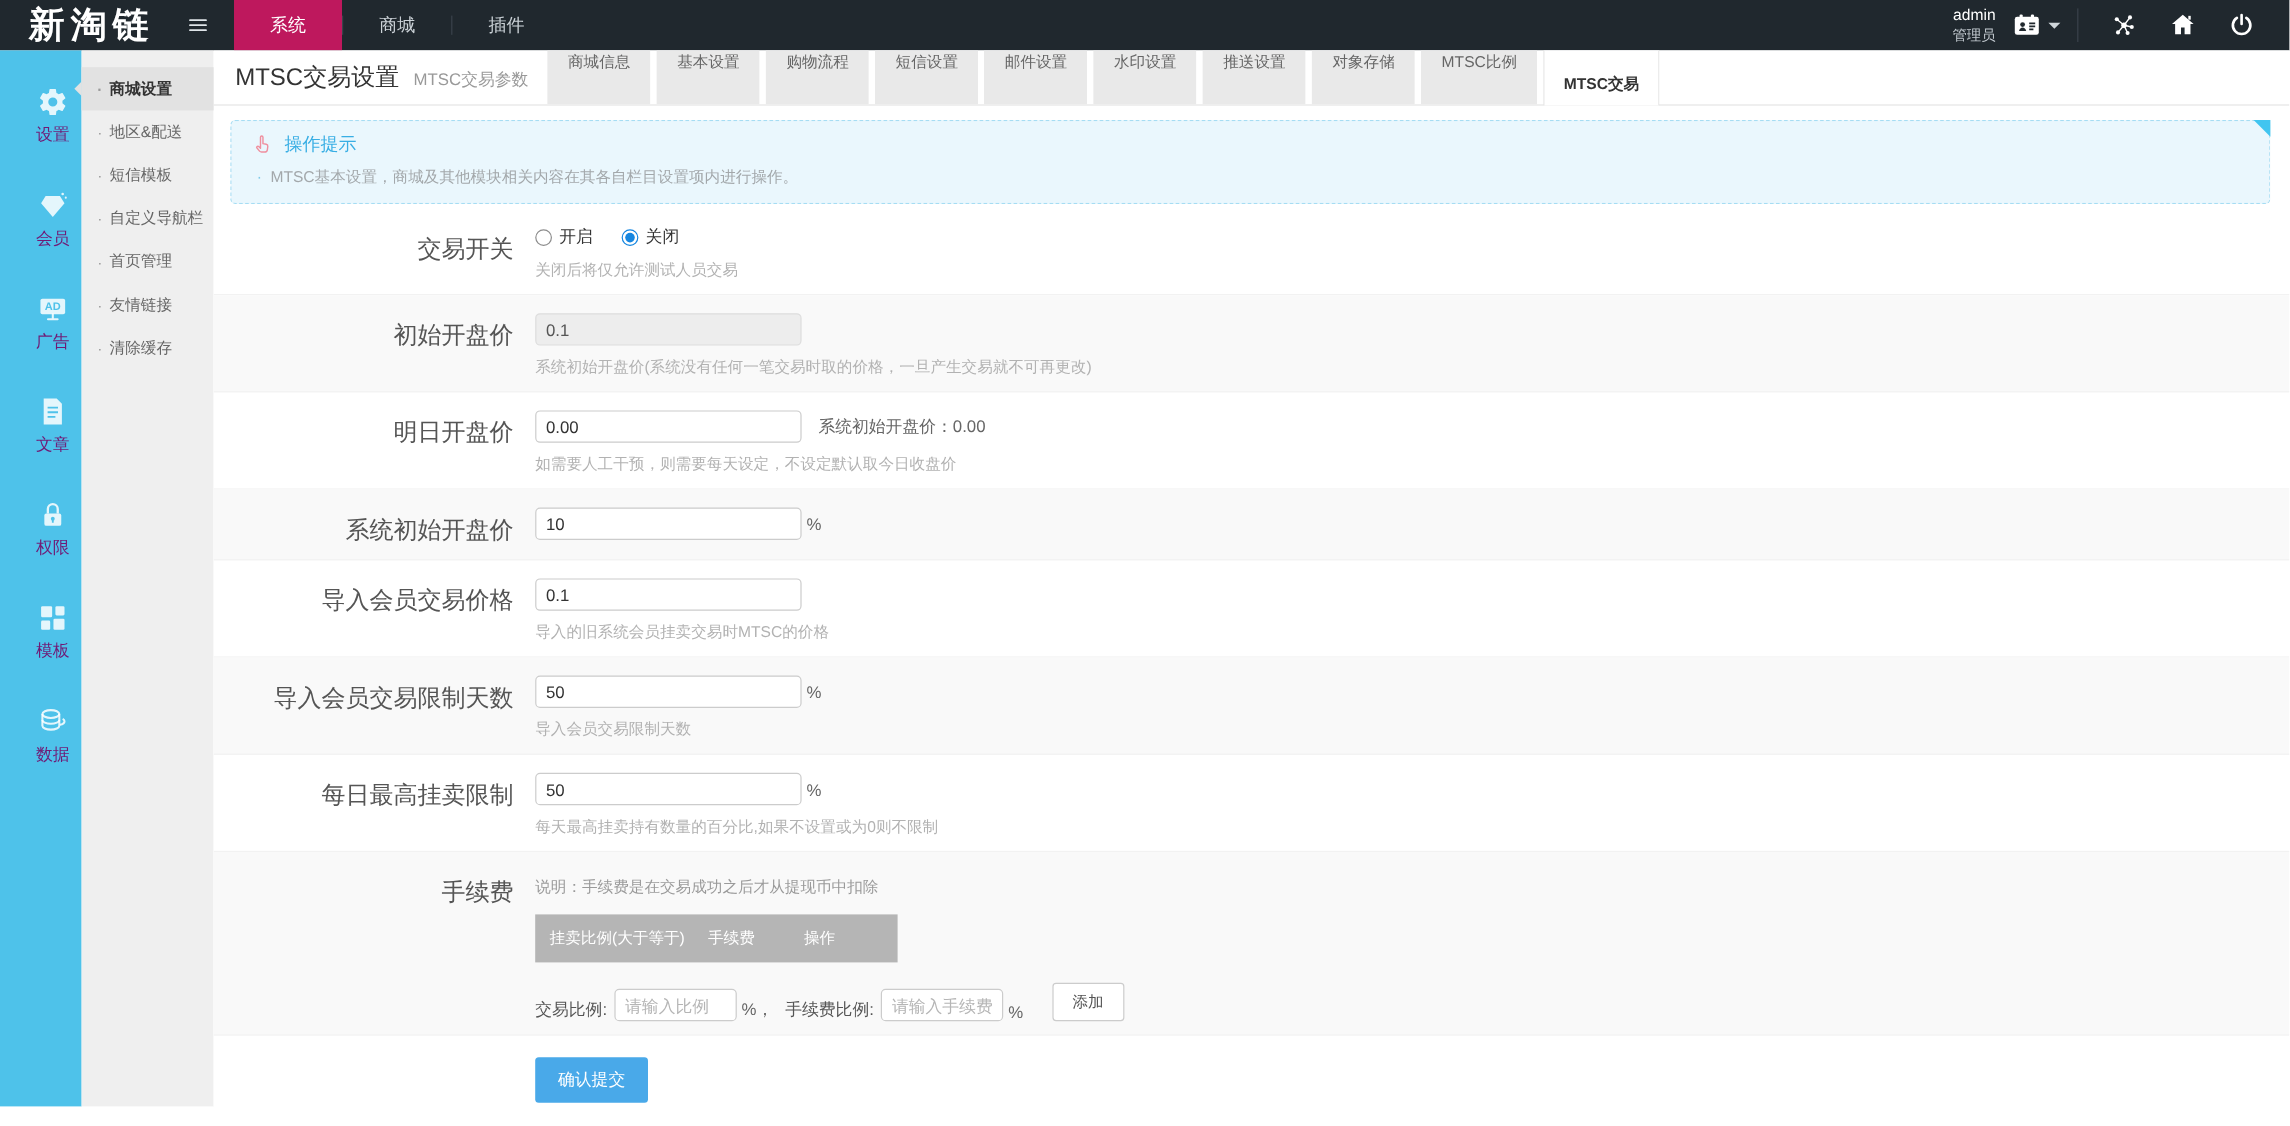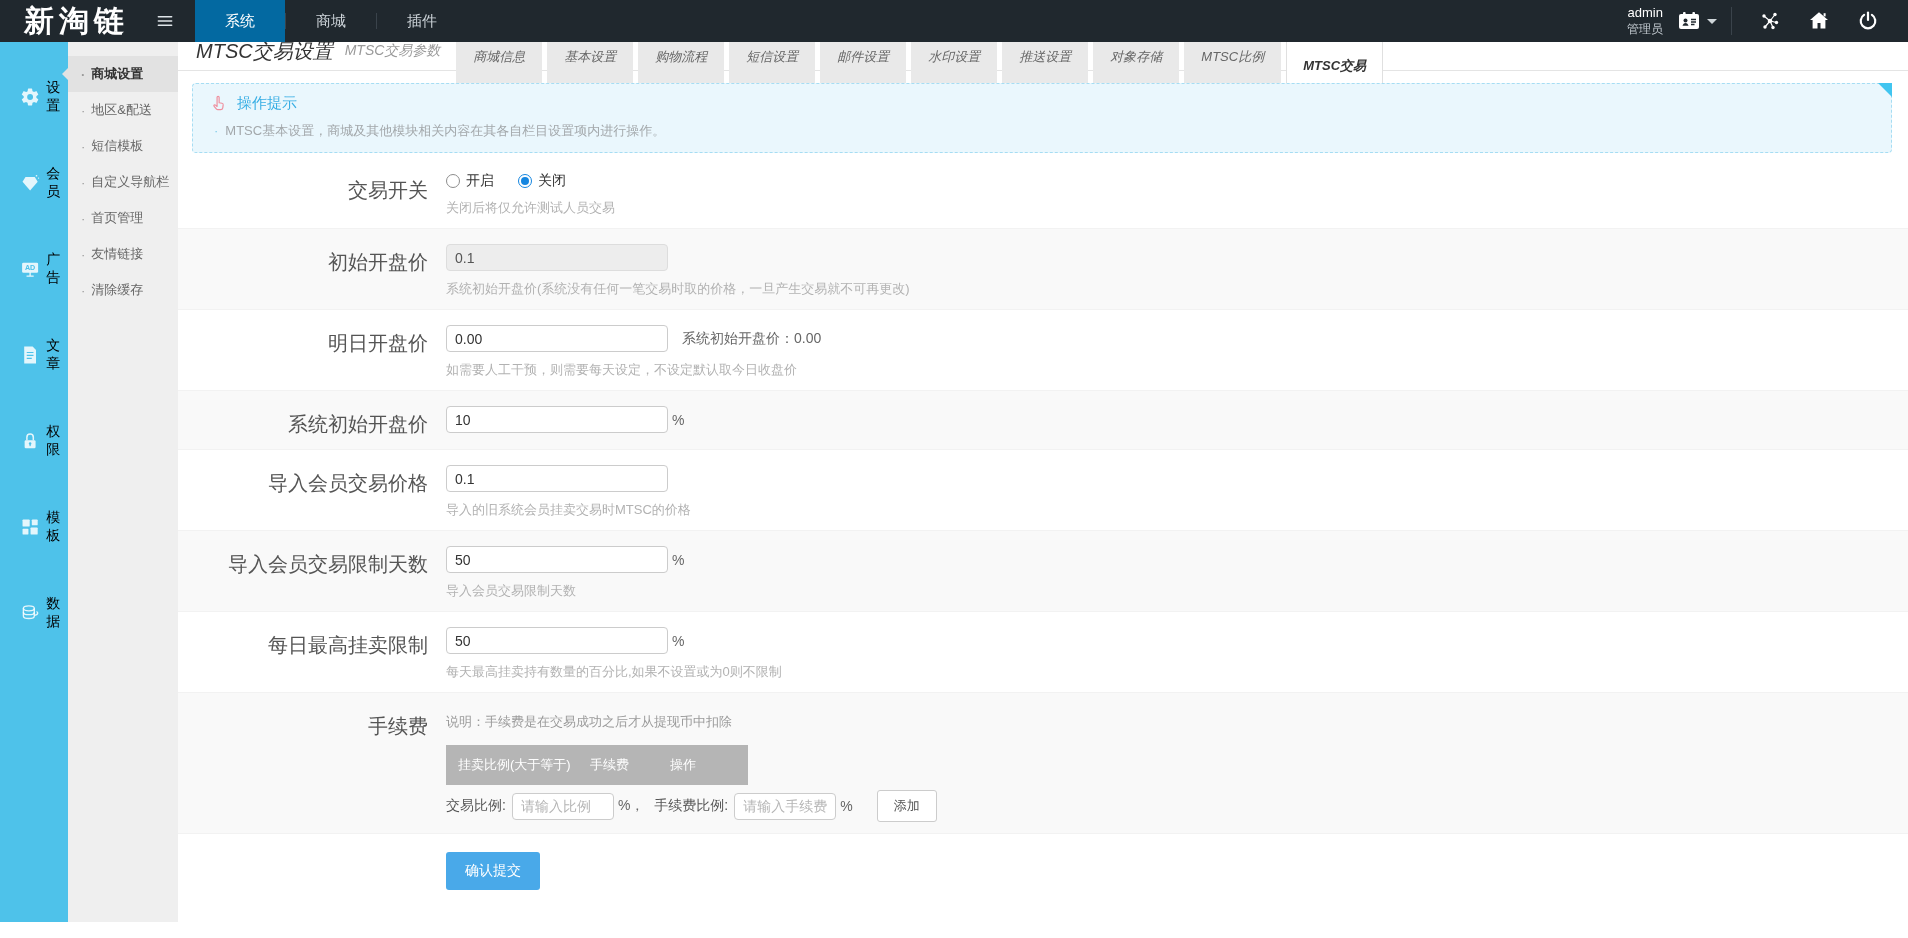--- a/index.html
+++ b/index.html
@@ -5,52 +5,52 @@
   * { box-sizing: border-box; margin: 0; padding: 0; }
   html,body { width:1908px; height:938px; overflow:hidden;
     font-family:"Liberation Sans","DejaVu Sans",sans-serif; background:#fff; }
 
   
   .topbar { height:42px; background:#20282e; display:flex; align-items:stretch; color:#fff; }
   .logo { display:flex; align-items:center; padding:0 10px 0 24px; font-size:30px; font-weight:bold; letter-spacing:5px; }
   .collapse { display:flex; align-items:center; padding:0 16px; cursor:pointer; }
   .topnav { display:flex; align-items:stretch; margin-left:4px; }
   .tn { display:flex; align-items:center; padding:0 30px; font-size:15px; color:#ccd3d8; cursor:pointer; }
-  .tn.active { background:#0369a1; color:#fff;font-family:Liberation Mono, monospace; }
+  .tn.active { background:#be185d; color:#fff;font-family:Liberation Mono, monospace; }
   .tn-sep { width:1px; height:16px; background:#3a434b; align-self:center; }
   .tbright { margin-left:auto; display:flex; align-items:center; padding-right:28px; }
   .user { text-align:right; line-height:1.25; margin-right:12px; }
   .user-name { font-size:13px; }
   .user-role { font-size:12px; color:#c3cad0; }
   .hicon { display:flex; align-items:center; cursor:pointer; margin:0 12px; }
   .caret { width:0; height:0; border-left:5px solid transparent; border-right:5px solid transparent;
            border-top:5px solid #cfd6da; margin-left:2px; cursor:pointer; }
   .vdiv { width:1px; height:28px; background:#3a434b; margin:0 14px; }
 
   
   .layout { display:flex; height:880px; }
 
   .modbar { width:68px; background:#4ec2ea; padding-top:12px; flex:none; }
-  .module { height:86px; display:flex; flex-direction:row; align-items:center; justify-content:center;
-            gap:6px; color:#000000; cursor:pointer;padding-left:20px; }
+  .module { height:86px; display:flex; flex-direction:column; align-items:center; justify-content:center;
+            gap:6px; color:#701a75; cursor:pointer;padding-left:20px; }
   .module svg { display:block; }
   .mlabel { font-size:14px; }
 
   .submenu { width:110px; background:#efefef; padding-top:14px; flex:none; }
   .smi { height:36px; display:flex; align-items:center; padding-left:13px; font-size:13px;
          color:#666; cursor:pointer; position:relative; }
   .smi .dot { margin-right:6px; color:#9a9a9a; }
   .smi.active { background:#e2e2e2; color:#333; font-weight:bold; }
   .notch { position:absolute; left:-6px; top:50%; margin-top:-6px; width:0; height:0;
            border-right:6px solid #e2e2e2; border-top:6px solid transparent; border-bottom:6px solid transparent; }
 
   .content { flex:1; background:#fff; overflow:hidden; }
 
   
-  .tabbar { display:flex; align-items:center; height:29px; padding:0 16px; border-bottom:1px solid #e4e4e4;font-style:italic; }
+  .tabbar { display:flex; align-items:flex-end; height:46px; padding:0 16px; border-bottom:1px solid #e4e4e4; }
   .ptitle { font-size:20px; color:#333; margin:0 12px 9px 2px; }
   .psub { font-size:14px; color:#999; margin:0 16px 11px 0; }
   .tab { background:#e9e9e9; color:#666; font-size:13px; padding:26px 16px; margin-right:5px;
          border:1px solid transparent; border-bottom:none; border-radius:2px 2px 0 0; cursor:pointer; white-space:nowrap; }
   .tab.active { background:#fff; border-color:#e0e0e0; color:#333; font-weight:bold; margin-bottom:-1px; padding-bottom:9px; }
 
   
   .notice { margin:12px 16px 4px 14px; background:#eaf7fd; border:1px dashed #a6ddf3; border-radius:4px;
             padding:10px 16px 12px; position:relative; }
   .fold { position:absolute; top:-1px; right:-1px; width:0; height:0;
@@ -79,21 +79,21 @@
   .radio { width:14px; height:14px; border-radius:50%; border:1px solid #8d8d8d; background:#fff;
            display:inline-flex; align-items:center; justify-content:center; cursor:pointer; flex:none; }
   .radio.checked { border-color:#1586e0; }
   .radio.checked i { width:8px; height:8px; border-radius:50%; background:#1586e0; }
   .rlabel { margin:0 24px 0 6px; font-size:14px; color:#333; }
 
   .fee-note { font-size:13px; color:#9a9a9a; padding-top:5px; }
   .fee-table { margin-top:14px; width:302px; background:#b5b5b5; color:#fff; font-size:13px;
                font-weight:normal; display:flex; padding:11px 12px; }
   .ftc1 { width:132px; } .ftc2 { width:80px; } .ftc3 { flex:1; }
-  .fee-add { margin-top:5px; display:flex; align-items:center; font-size:14px; color:#555; }
+  .fee-add { margin-top:17px; display:flex; align-items:flex-end; font-size:14px; color:#555; }
   .fee-add .lab { margin-right:6px; }
   .fee-add .sfx { margin-right:10px; }
   .addbtn { margin-left:14px; background:#fff; border:1px solid #ccc; border-radius:3px;
             padding:6px 16px; font-size:13px; color:#555; cursor:pointer; }
 
   .submit-row { padding:18px 0 40px; border-bottom:none; }
   .submitbtn { background:#49a9e9; color:#fff; border:none; border-radius:3px; padding:10px 19px;
                font-size:14px; cursor:pointer; font-family:"Liberation Sans","DejaVu Sans",sans-serif; }
 </style>
 </head>

